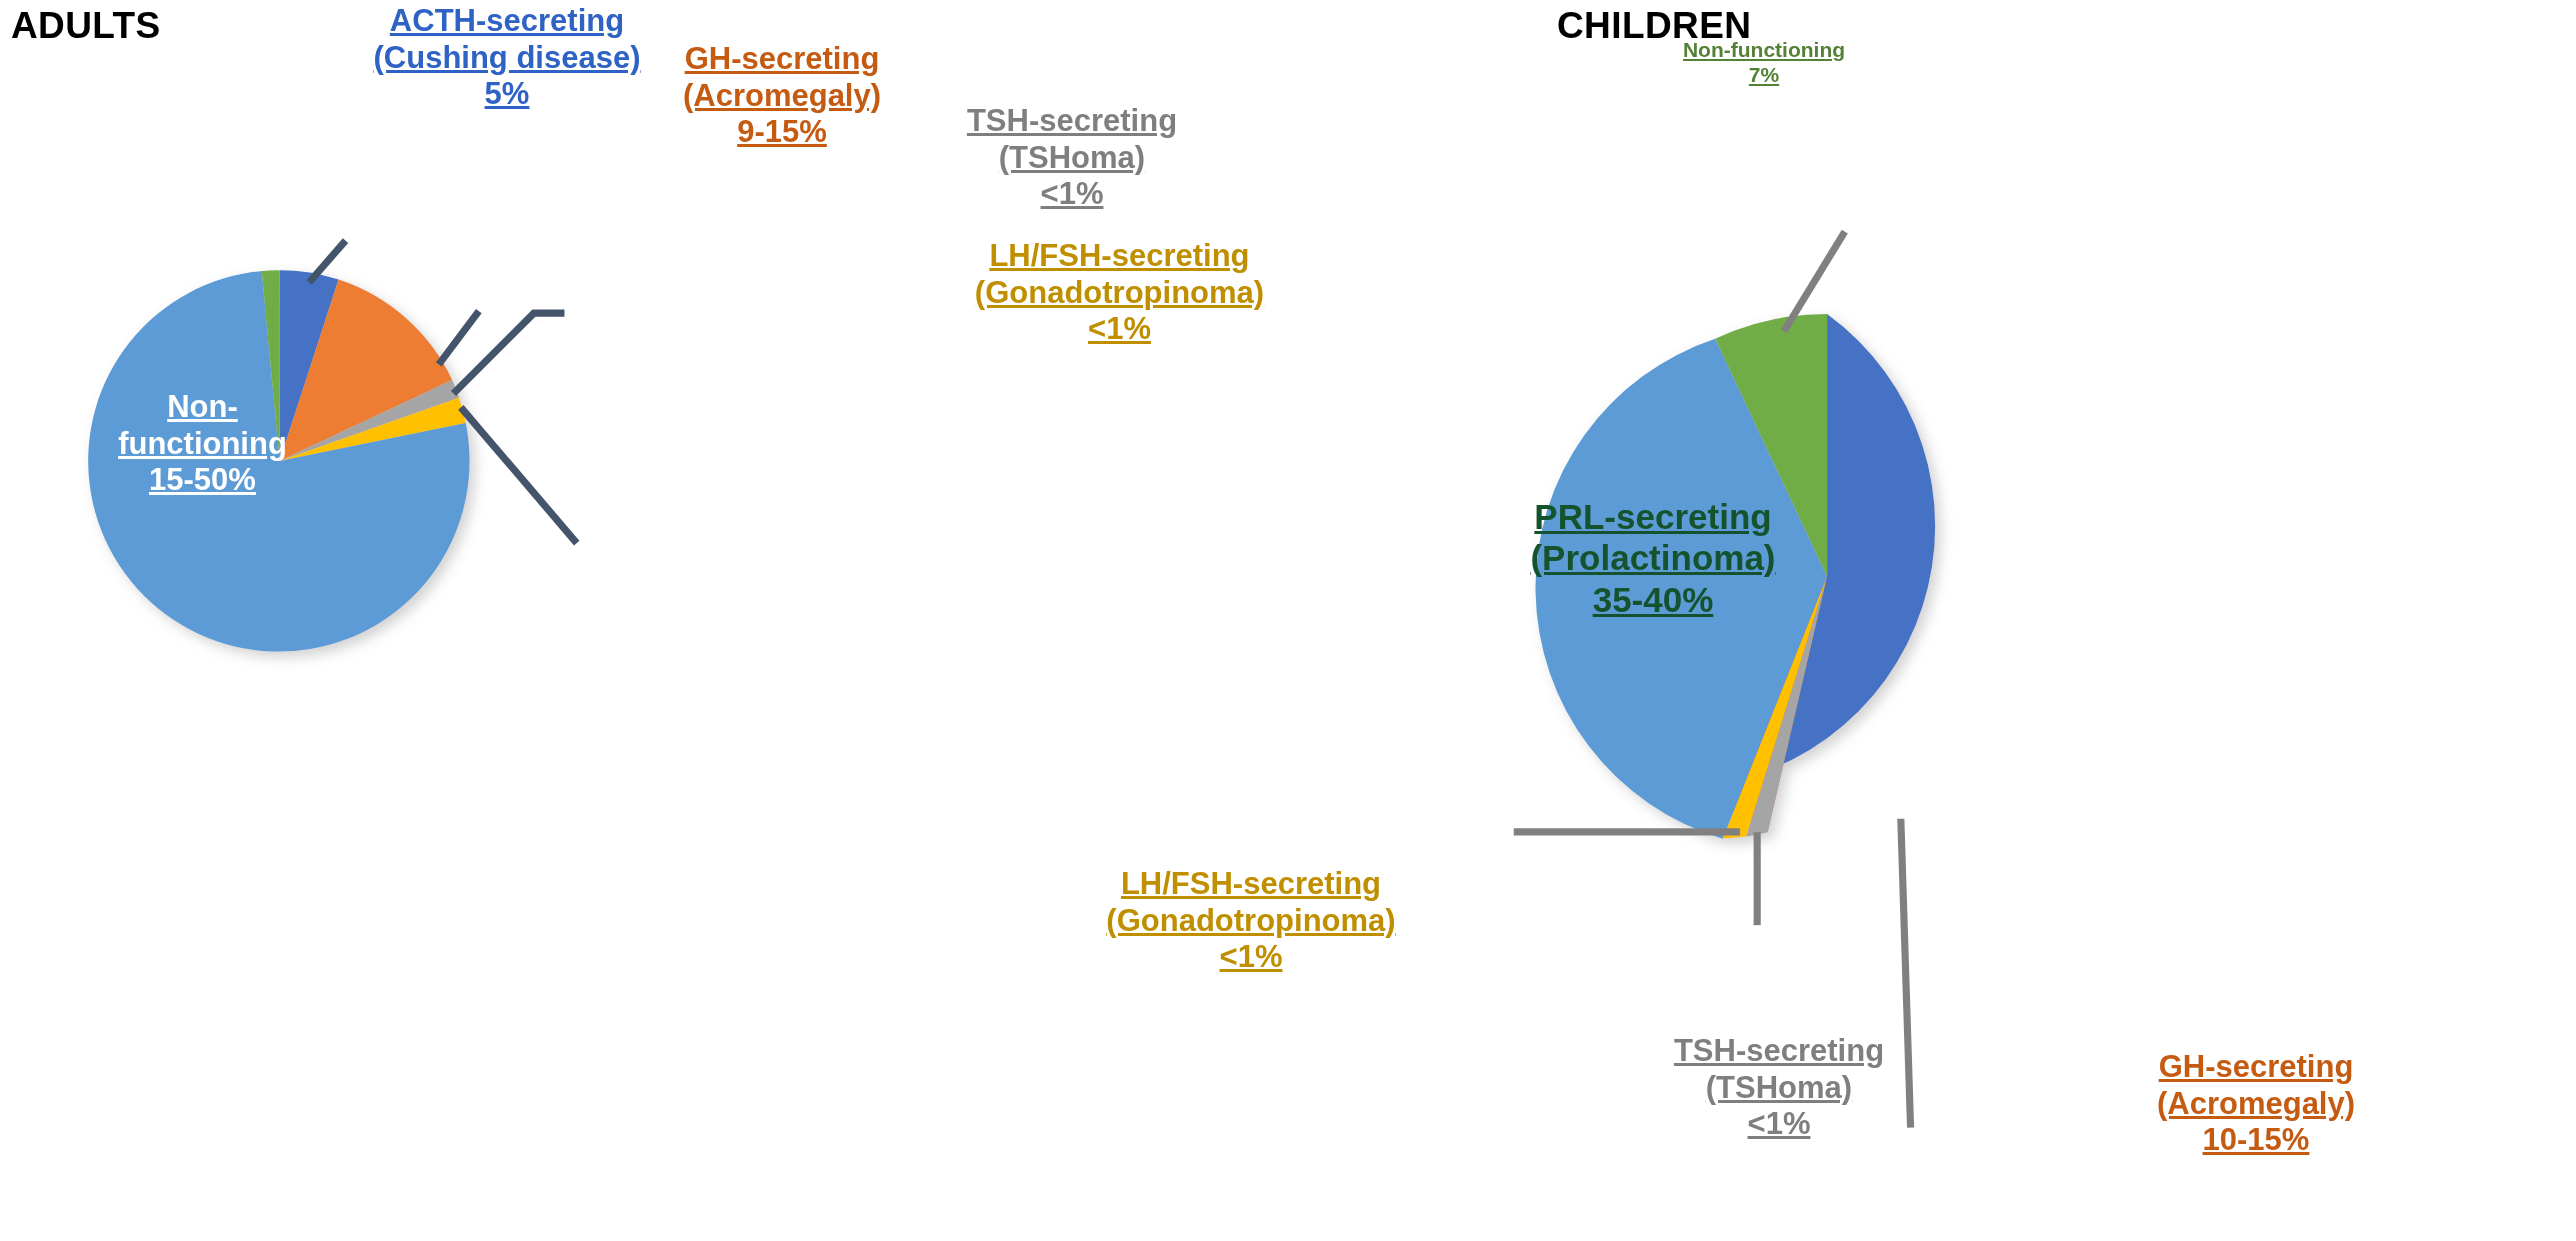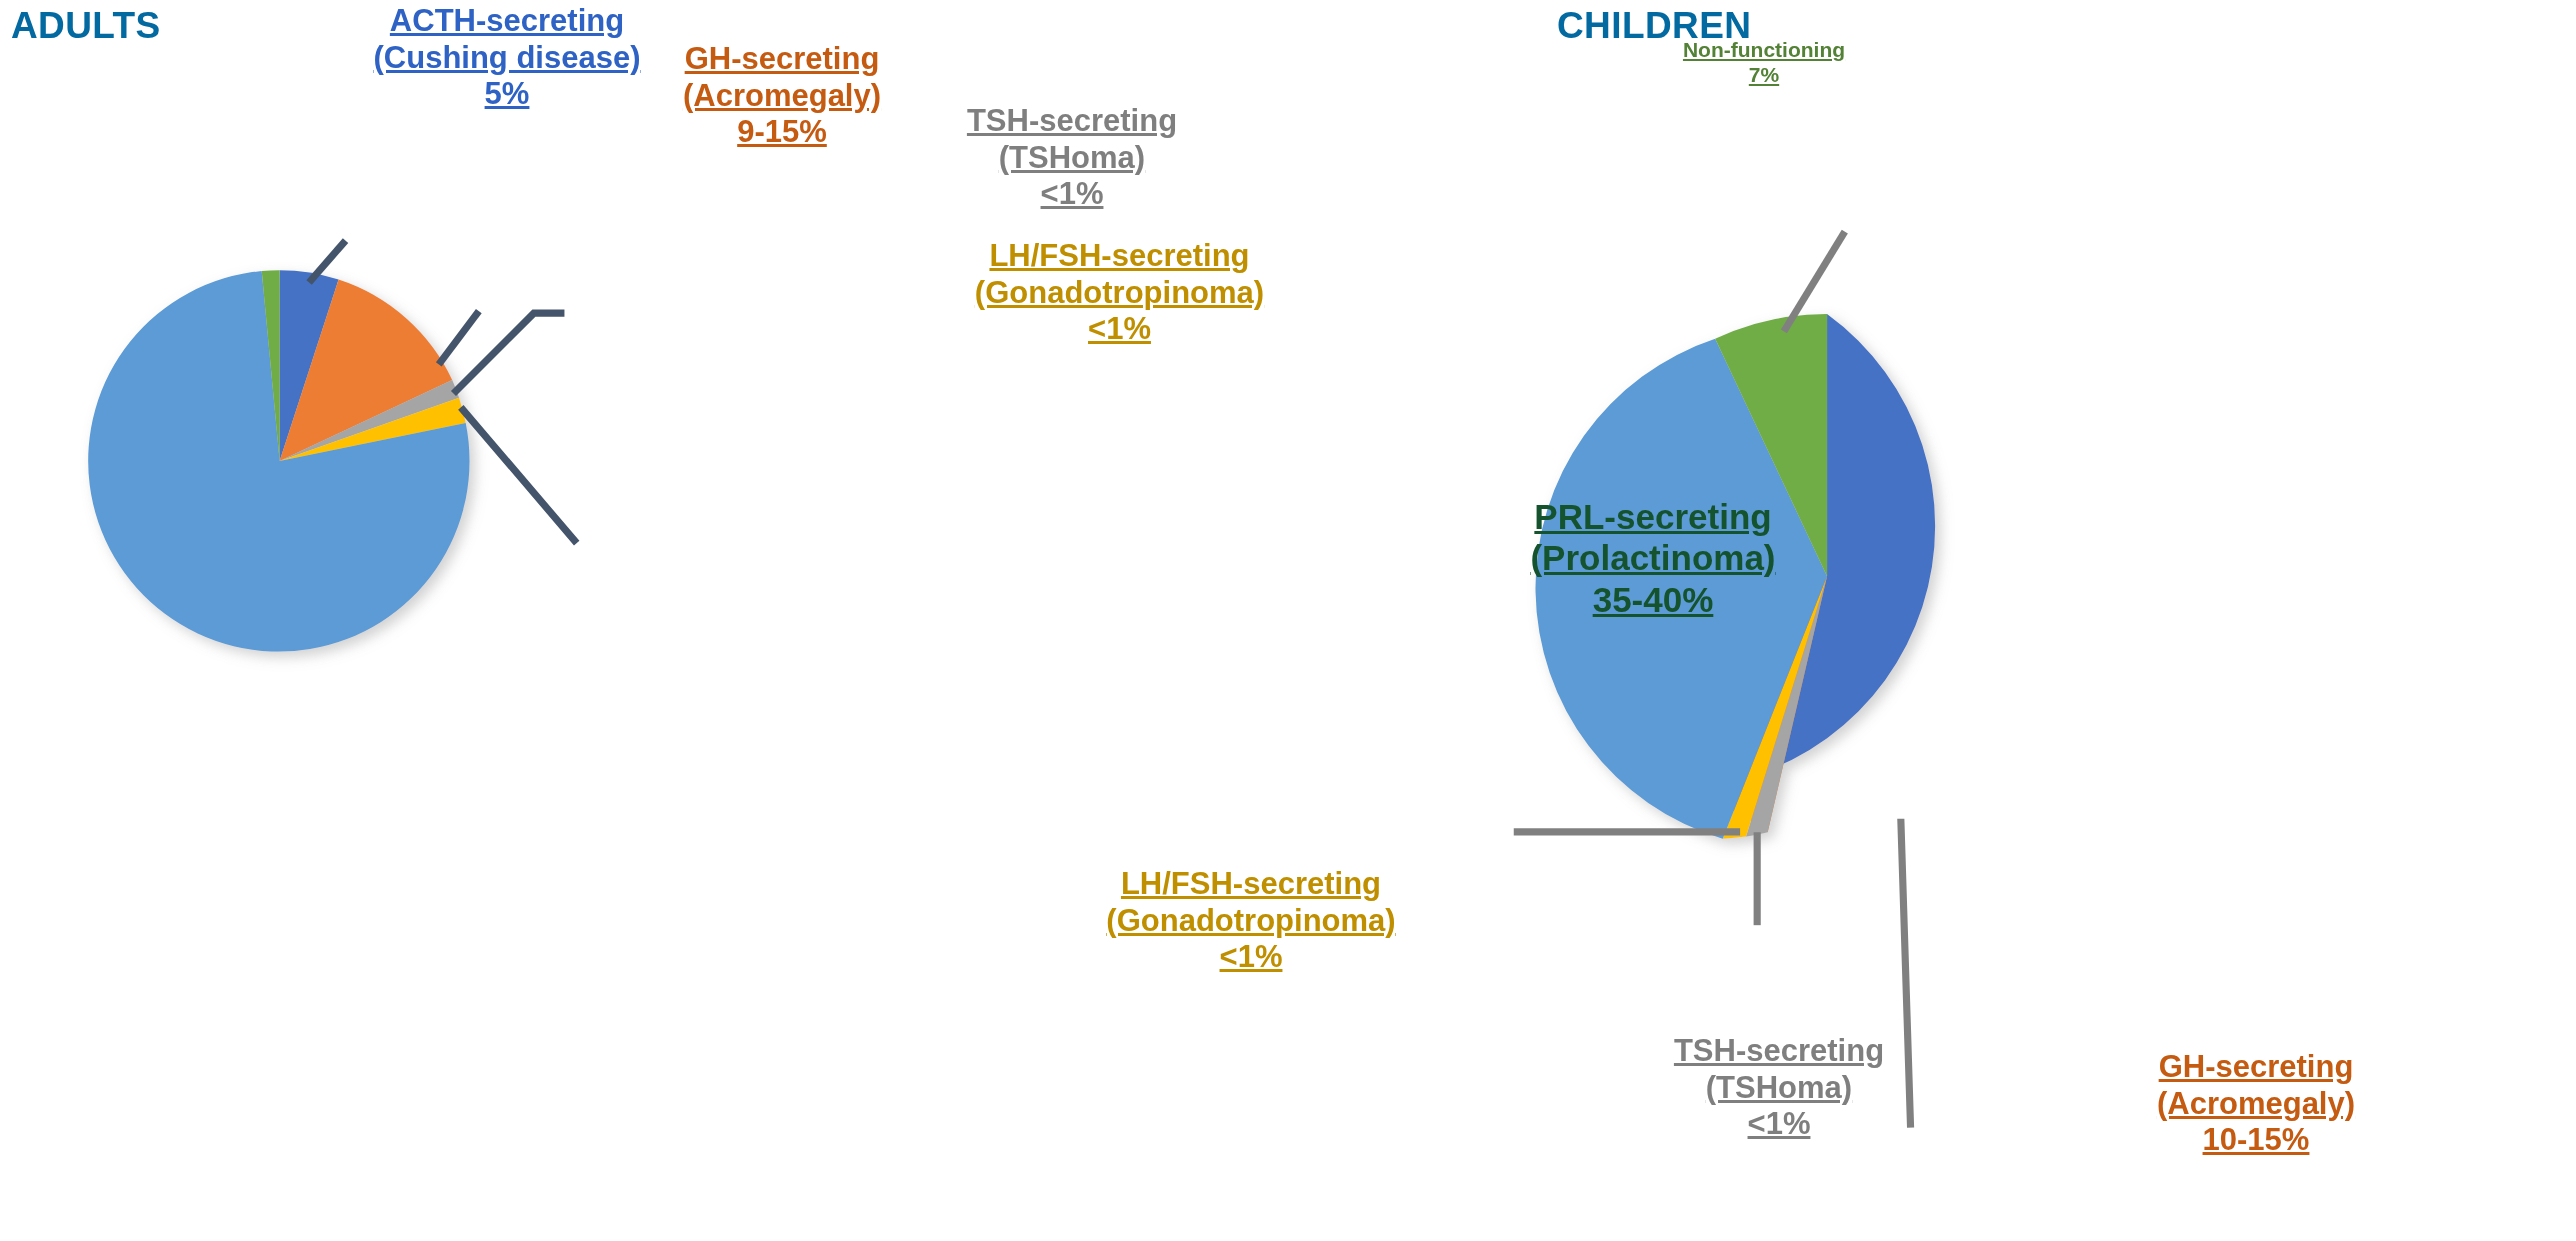--- a/index.html
+++ b/index.html
@@ -1,21 +1,21 @@
 <!DOCTYPE html>
 <html style="font-size:12.7px"><head>
 <meta charset="utf-8">
 <style>
   html,body{margin:0;padding:0;background:#ffffff;}
   body{width:2576px;height:1242px;position:relative;overflow:hidden;
        font-family:"Liberation Sans",sans-serif;}
   .panel{position:absolute;top:0;height:1242px;}
   #panel-adults{left:0;width:1287px;}
   #panel-children{left:1287px;width:1289px;}
-  .panel-title{position:absolute;font-weight:bold;font-size:37px;color:#0369a1;
+  .panel-title{position:absolute;font-weight:bold;font-size:37px;color:#000000;
                letter-spacing:0.4px;white-space:nowrap;}
   .callout{position:absolute;font-weight:bold;text-align:center;line-height:1.18;
            white-space:pre-line;text-decoration:underline;}
   svg{position:absolute;top:0;left:0;overflow:visible;}
 </style>
 </head>
 <body>
 
 <div class="panel" id="panel-adults">
 
@@ -44,20 +44,23 @@
     </g>
 
     <g fill="none" stroke="#44546A" stroke-width="9" stroke-linecap="square">
       <path d="M392,352 L432,306"></path>
       <path d="M555,455 L600,395"></path>
       <path d="M574,492 L672,394 L706,394"></path>
       <path d="M583,516 L723,680"></path>
     </g>
   </svg>
 
+  <div class="callout" style="left:111px;top:389px;width:183px;font-size:31px;color:#ffffff;">Non-
+functioning
+15-50%</div>
 
   <div class="callout" style="left:302px;top:755px;width:302px;font-size:31px;color:#ffffff;">PRL-secreting
 (Prolactinoma)
 45-65%</div>
 
   <div class="callout" style="left:332px;top:3.2px;width:350px;font-size:31px;color:#2E62C4;">ACTH-secreting
 (Cushing disease)
 5%</div>
 
   <div class="callout" style="left:635px;top:41px;width:294px;font-size:31px;color:#C55A11;">GH-secreting

